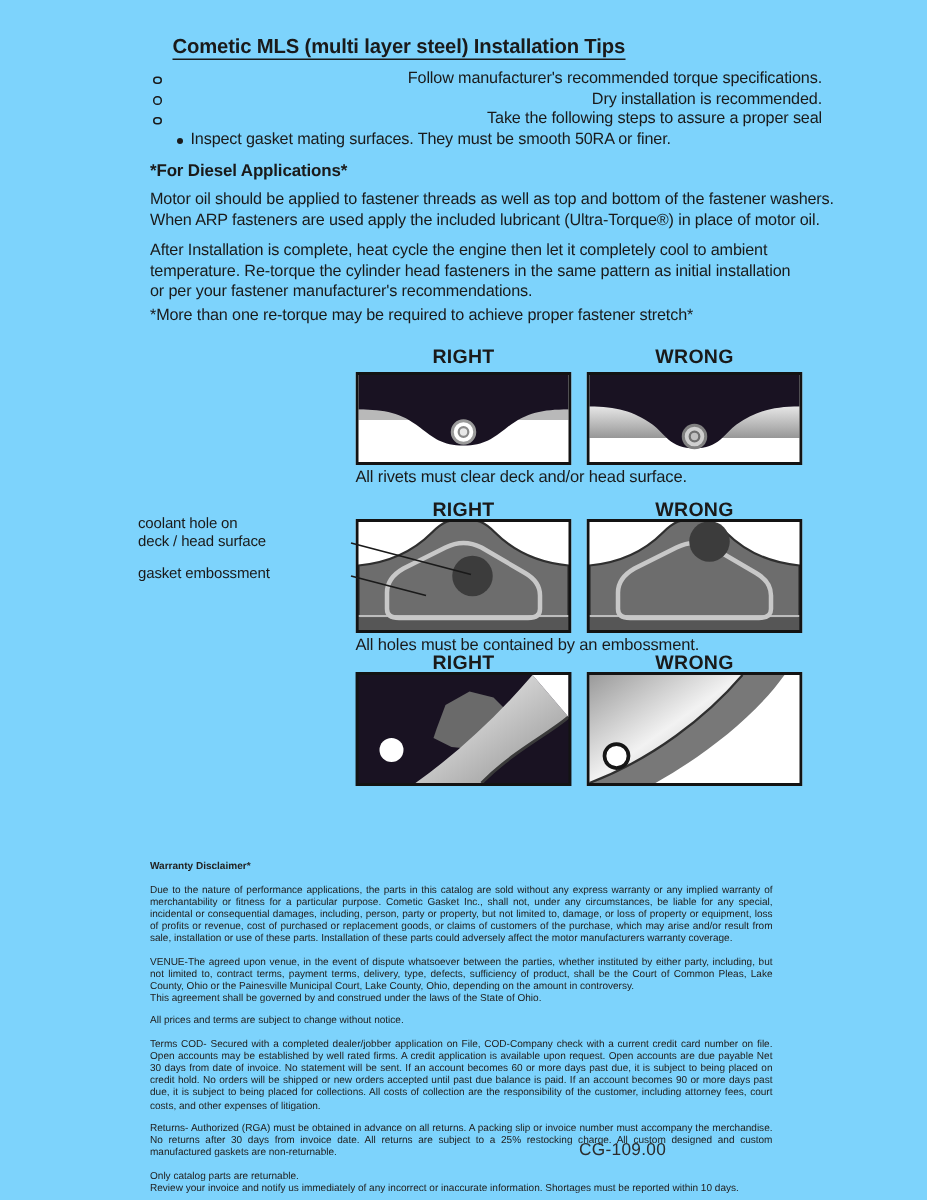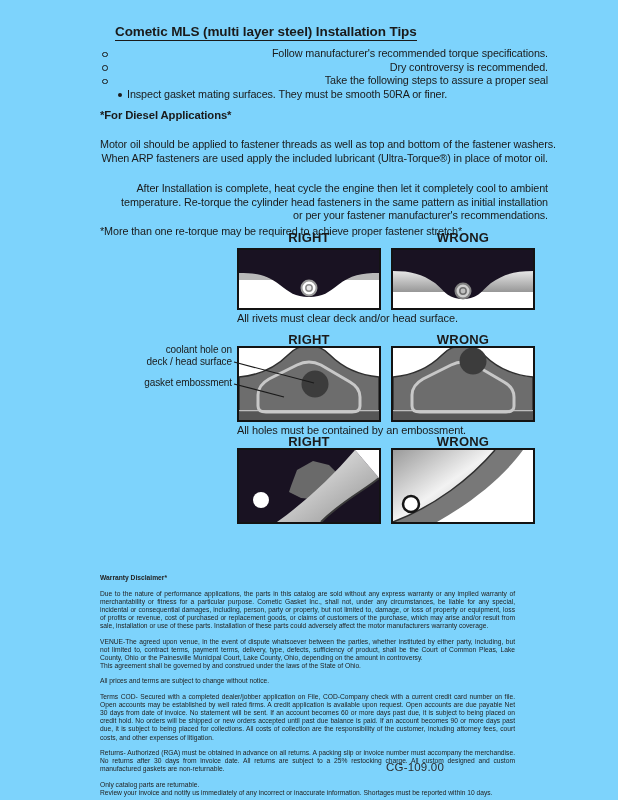--- a/index.html
+++ b/index.html
@@ -12,34 +12,34 @@
          border-bottom:1.6px solid #1a1a1a;padding-bottom:1px;letter-spacing:-0.1px;}
   .blist{margin-top:6px;font-size:10.8px;line-height:13.5px;letter-spacing:-0.1px;}
   .bullet{position:relative;padding-left:12px;text-align:right;}
   .bullet .marker{position:absolute;left:2px;top:4.5px;width:3.5px;height:3.5px;
                   border:1px solid #1a1a1a;border-radius:50%;}
   .subbullet{position:relative;padding-left:27px;}
   .subbullet .marker{position:absolute;left:18px;top:5px;width:4px;height:4px;
                      background:#1a1a1a;border:none;border-radius:50%;}
 
   .diesel-h{margin-top:8px;font-size:11.3px;font-weight:700;letter-spacing:-0.1px;}
-  .para{margin-top:17px;font-size:10.8px;line-height:13.5px;letter-spacing:-0.1px;text-align:right;}
+  .para{margin-top:7px;font-size:10.8px;line-height:13.5px;letter-spacing:-0.1px;}
   .para div{white-space:nowrap;}
   .note{margin-top:2px;font-size:10.8px;letter-spacing:-0.1px;}
 
   
   .diagrams{position:absolute;left:0;top:228px;width:618px;height:330px;}
   .dg-header{position:absolute;width:144px;text-align:center;font-size:13px;
              font-weight:600;letter-spacing:0.2px;}
   .dg-panel{position:absolute;width:144px;height:76px;}
   .dg-caption{position:absolute;left:237px;font-size:11px;line-height:12.5px;letter-spacing:-0.1px;}
   .col-l{left:237px;} .col-r{left:391px;}
   svg{display:block;}
 
-  .anno{position:absolute;text-align:right;font-size:10px;line-height:12px;
+  .anno{position:absolute;font-size:10px;line-height:12px;
         letter-spacing:-0.1px;width:140px;left:92px;}
   .leader{position:absolute;left:0;top:0;pointer-events:none;z-index:5;}
 
   
   .legal{position:absolute;left:100px;top:574px;width:415px;font-size:6.7px;
          line-height:8.1px;text-align:justify;letter-spacing:0;color:#222;}
   .legal .fp-h{font-weight:700;}
   .fp{margin:7.5px 0 0 0;}
   .fp-cont{margin:0;}
 
@@ -54,21 +54,21 @@
   <div class="tips">
     <div class="title">Cometic MLS (multi layer steel) Installation Tips</div>
 
     <div class="blist">
       <div class="bullet">
         <span class="marker"></span>
         <span>Follow manufacturer's recommended torque specifications.</span>
       </div>
       <div class="bullet">
         <span class="marker"></span>
-        <span>Dry controversy is recommended.</span>
+        <span>Dry installation is recommended.</span>
       </div>
       <div class="bullet">
         <span class="marker"></span>
         <span>Take the following steps to assure a proper seal</span>
       </div>
       <div class="subbullet">
         <span class="marker"></span>
         <span>Inspect gasket mating surfaces.  They must be smooth 50RA or finer.</span>
       </div>
     </div>

